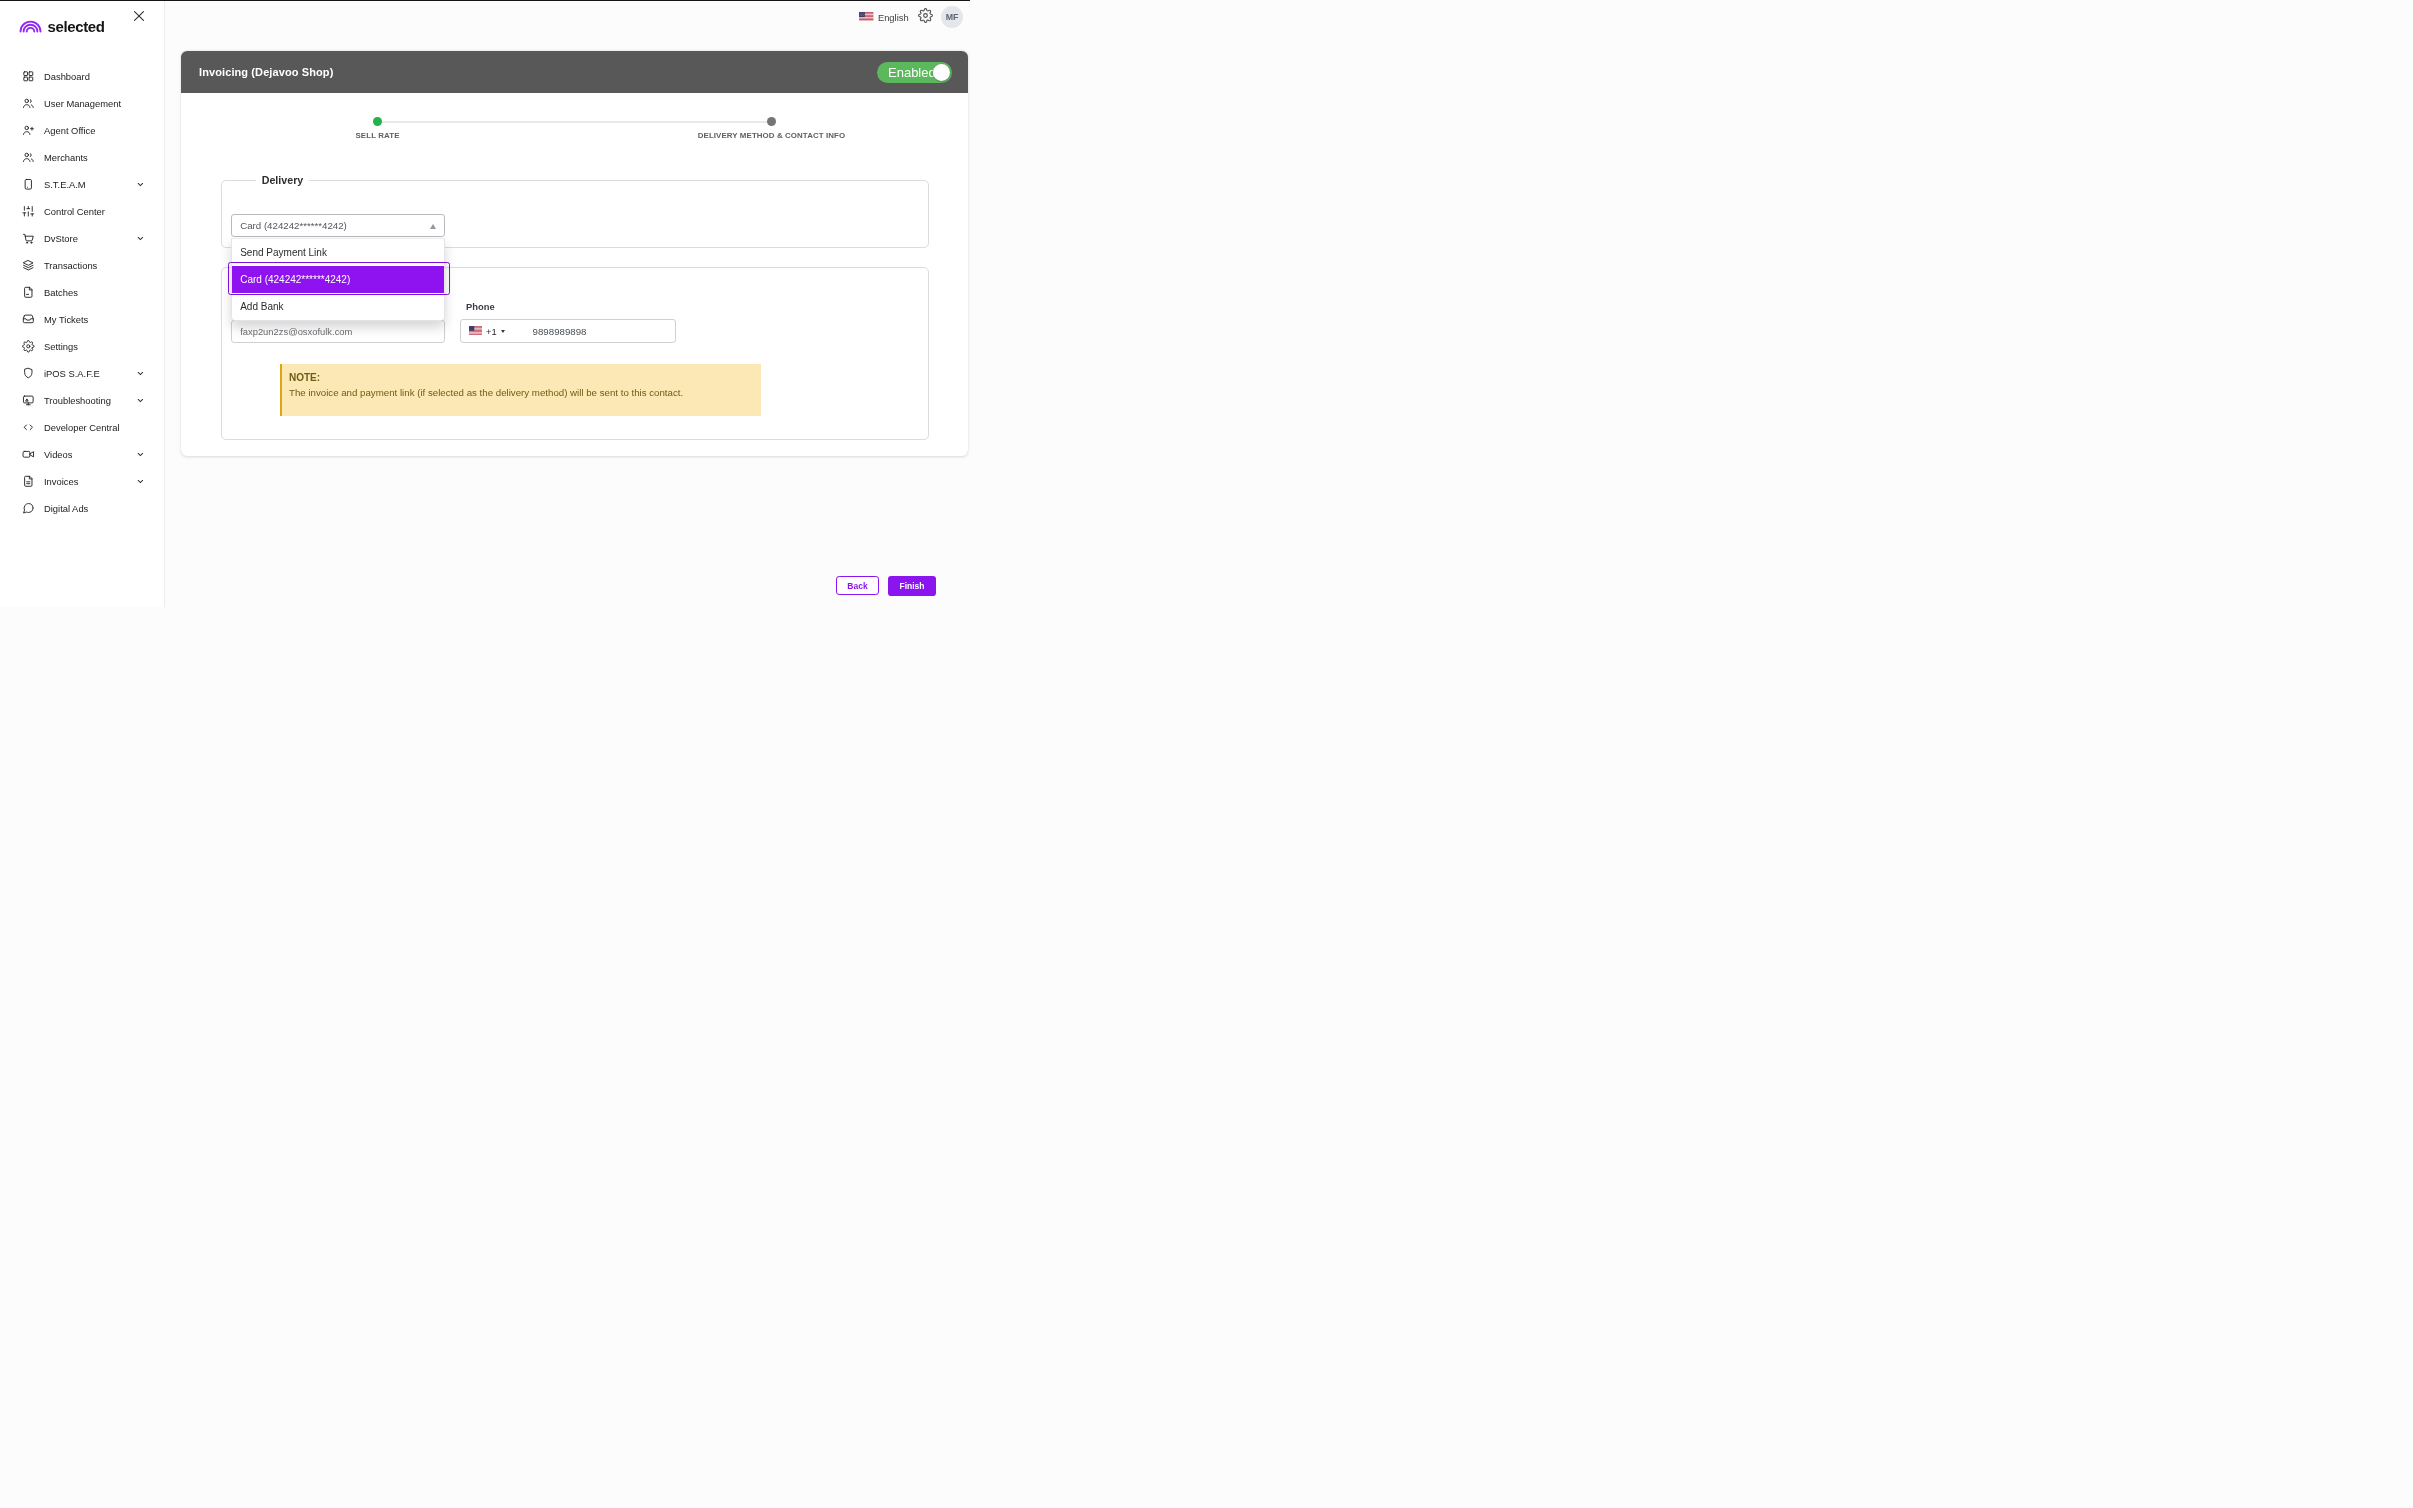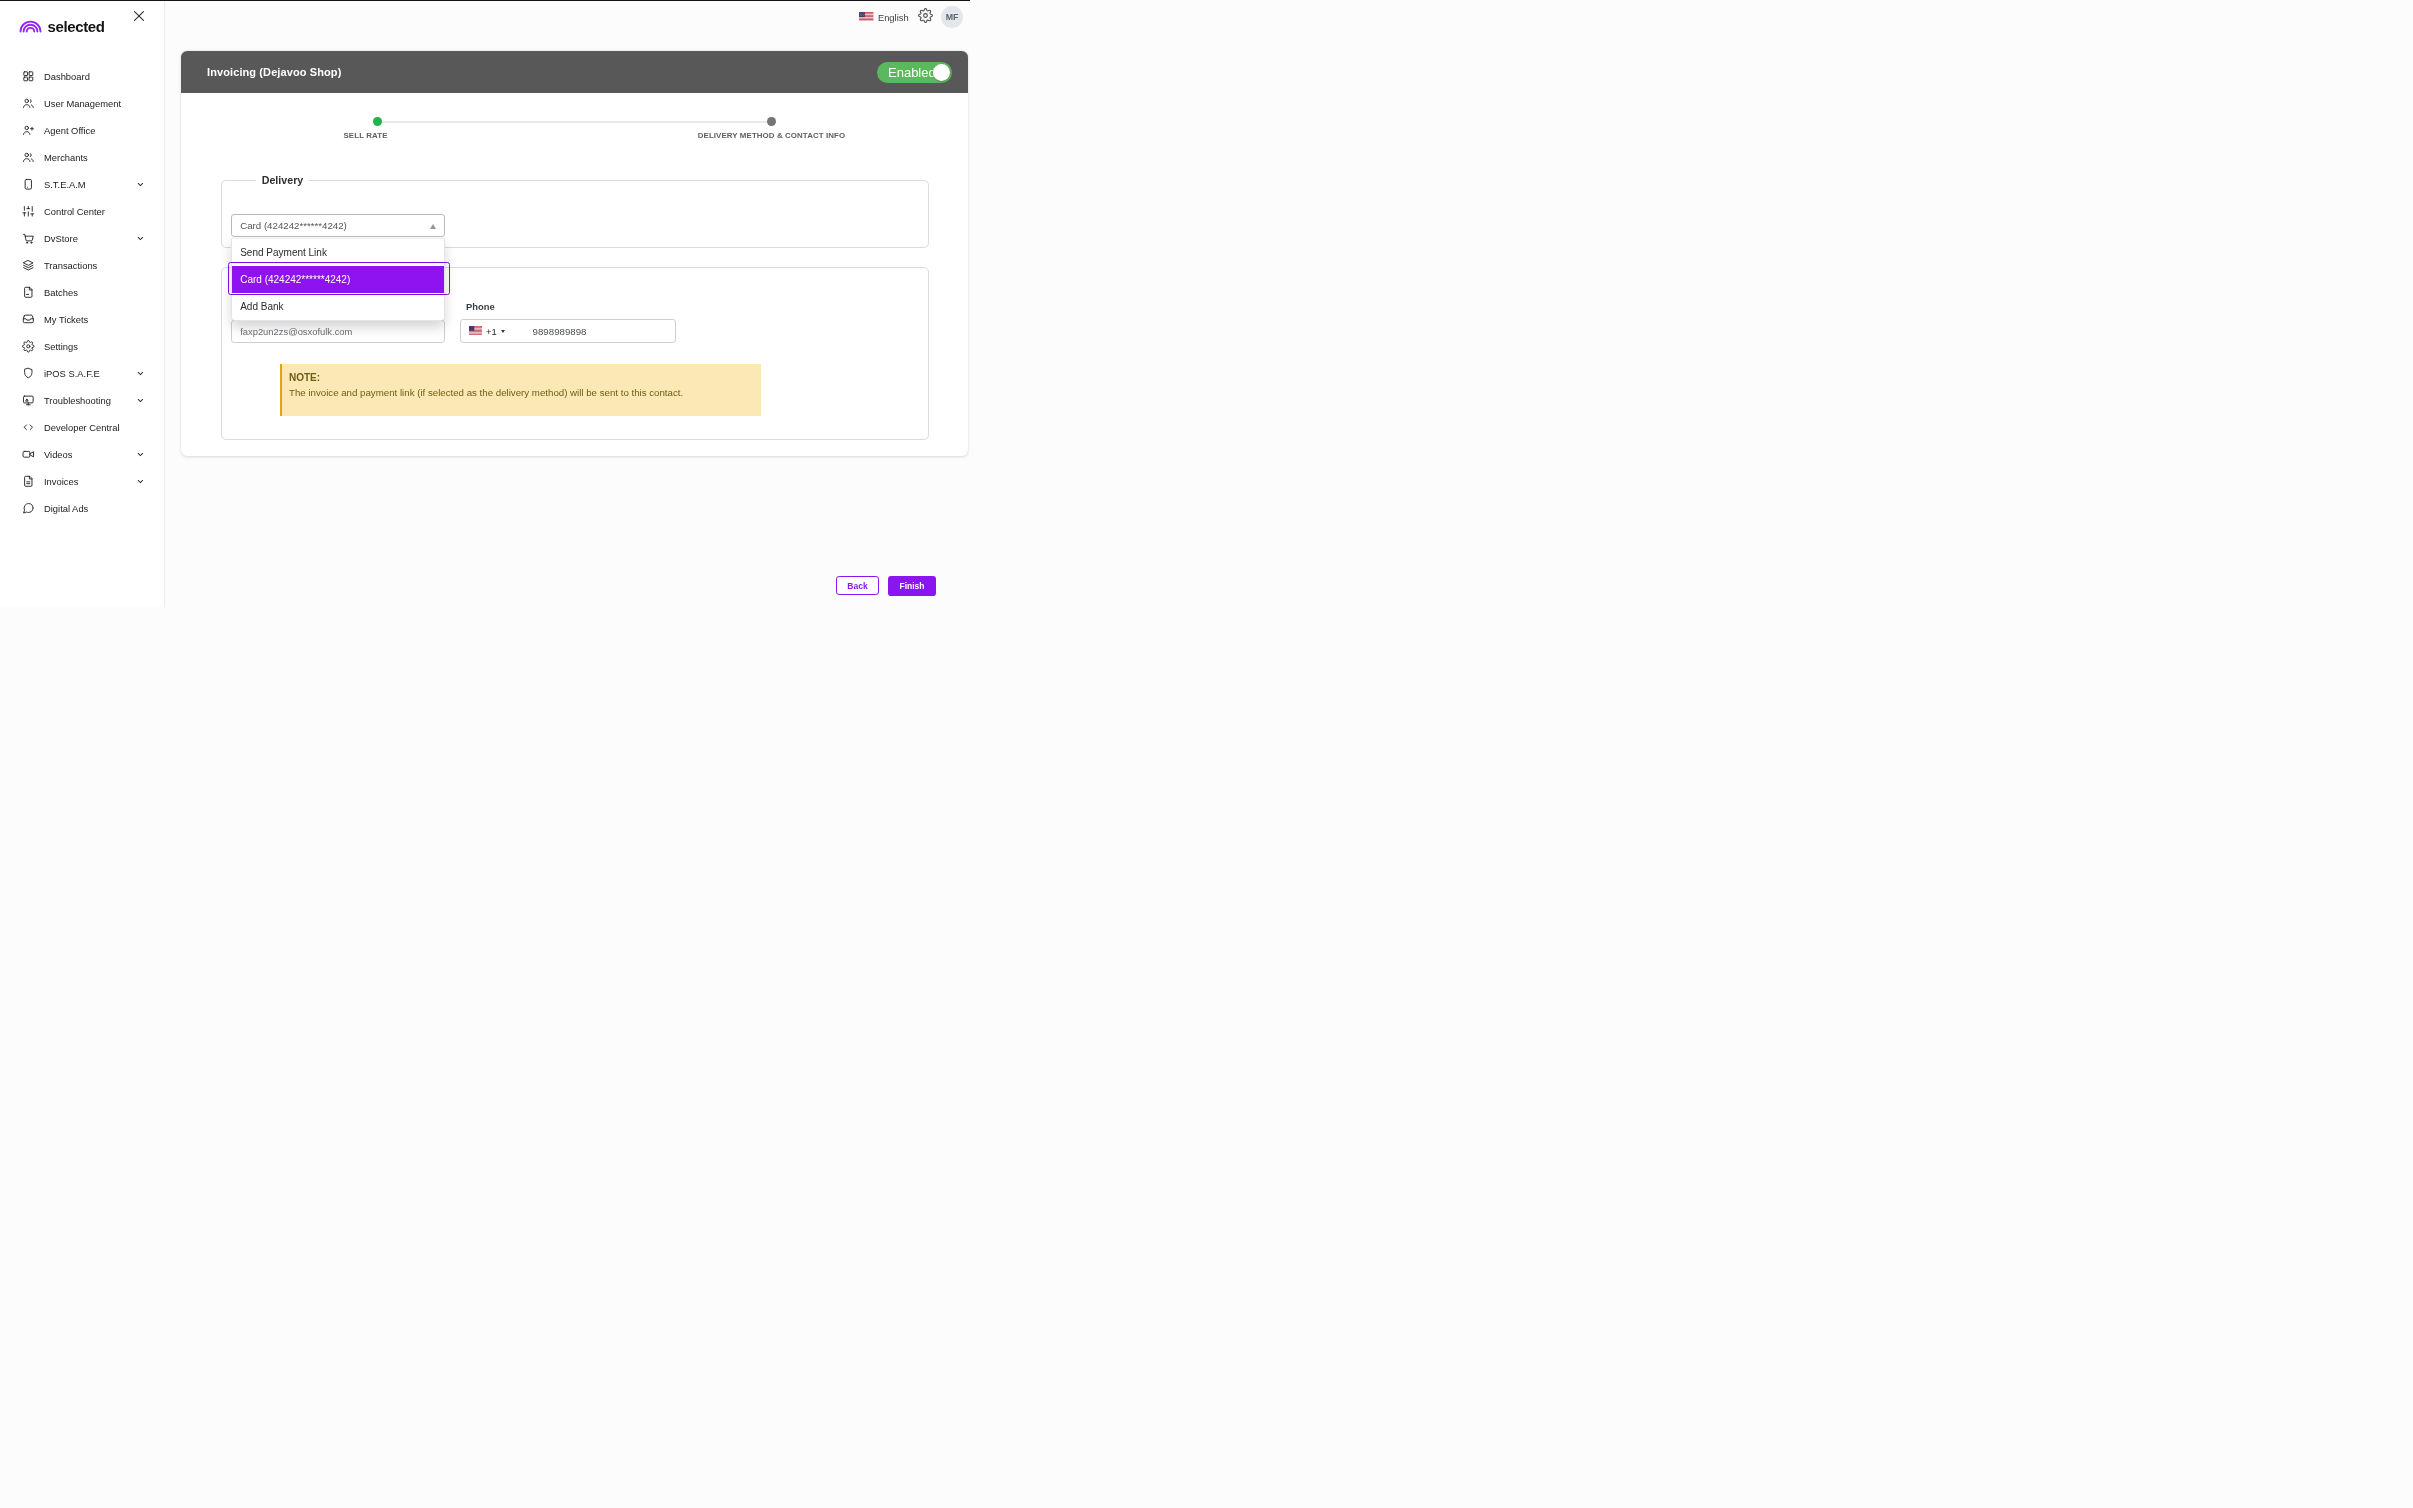--- a/index.html
+++ b/index.html
@@ -23,33 +23,33 @@
   .nav-item .nlabel { margin-left:9.4px; font-size:9.4px; color:#1b1b1d; }
   .nav-item .chev { margin-left:auto; margin-right:19px; display:flex; }
 
   
   .lang { position:absolute; left:859px; top:10px; height:15px; display:flex; align-items:center; gap:4.4px; font-size:9.4px; color:#3E3E42; cursor:pointer; z-index:5; }
   .gear-btn { position:absolute; left:917px; top:8.2px; width:17px; height:17px; cursor:pointer; z-index:5; display:flex; align-items:center; justify-content:center; }
   .avatar { position:absolute; left:941px; top:6.3px; width:22px; height:22px; border-radius:50%; background:#E3E6EA; color:#5C6670; font-size:8.8px; font-weight:bold; display:flex; align-items:center; justify-content:center; cursor:pointer; z-index:5; }
 
   
   .card { position:absolute; left:181px; top:51px; width:787px; height:405px; background:#fff; border-radius:6.3px; box-shadow:0 0.6px 3.1px rgba(0,0,0,.14), 0 0 0.6px rgba(0,0,0,.10); z-index:2; }
-  .card-header { height:42px; background:var(--panel-header-bg,#585858); border-radius:6.3px 6.3px 0 0; position:relative; display:flex; align-items:center;padding-left:8px; }
+  .card-header { height:42px; background:var(--panel-header-bg,#585858); border-radius:6.3px 6.3px 0 0; position:relative; display:flex; align-items:center; }
   .card-title { margin-left:18px; color:#fff; font-size:11px; font-weight:bold; letter-spacing:0.1px; }
   .toggle { position:absolute; right:15.7px; top:10.7px; width:75px; height:21.4px; border-radius:10.7px; background:var(--toggle-green,#5CB85C); cursor:pointer; }
   .toggle-label { position:absolute; left:10.7px; top:0; bottom:0; display:flex; align-items:center; color:#fff; font-size:13px; }
   .toggle-knob { position:absolute; right:1.9px; top:1.9px; width:17.6px; height:17.6px; background:#fff; border-radius:50%; box-shadow:0 0.6px 1.9px rgba(0,0,0,.3); }
 
   
   .step-line { position:absolute; left:197px; top:70px; width:394px; height:1.9px; background:#E9E9EB; }
   .step-dot { position:absolute; top:66px; width:8.8px; height:8.8px; border-radius:50%; }
   .step-dot.done { left:192px; background:var(--step-done,#24B24B); }
   .step-dot.pending { left:586px; background:var(--step-pending,#757575); }
   .step-label { position:absolute; top:80px; text-align:center; font-size:7.9px; font-weight:bold; color:#5F6063; letter-spacing:0.1px; }
-  .step-label.one { left:131px; width:107px; }
+  .step-label.one { left:143px; width:107px; }
   .step-label.two { left:490px; width:201px; }
 
   
   fieldset.delivery-box { position:absolute; left:40px; top:123px; width:708px; height:74px; border:0.6px solid #DCDCDE; border-radius:5px; }
   fieldset.delivery-box legend { margin-left:34px; padding:0 5.7px; font-size:10.7px; font-weight:bold; color:#2F2F31; }
 
   .select-box { position:absolute; left:50px; top:163px; width:214px; height:23px; border:0.6px solid #B9B9BD; border-radius:3.1px; background:#fff; display:flex; align-items:center; cursor:pointer; z-index:4; }
   .select-value { margin-left:8.2px; font-size:9.7px; color:#55555A; }
   .select-arrow { position:absolute; right:8.2px; top:8.8px; width:0; height:0; border-left:3.8px solid transparent; border-right:3.8px solid transparent; border-bottom:5px solid #97979B; }
 

